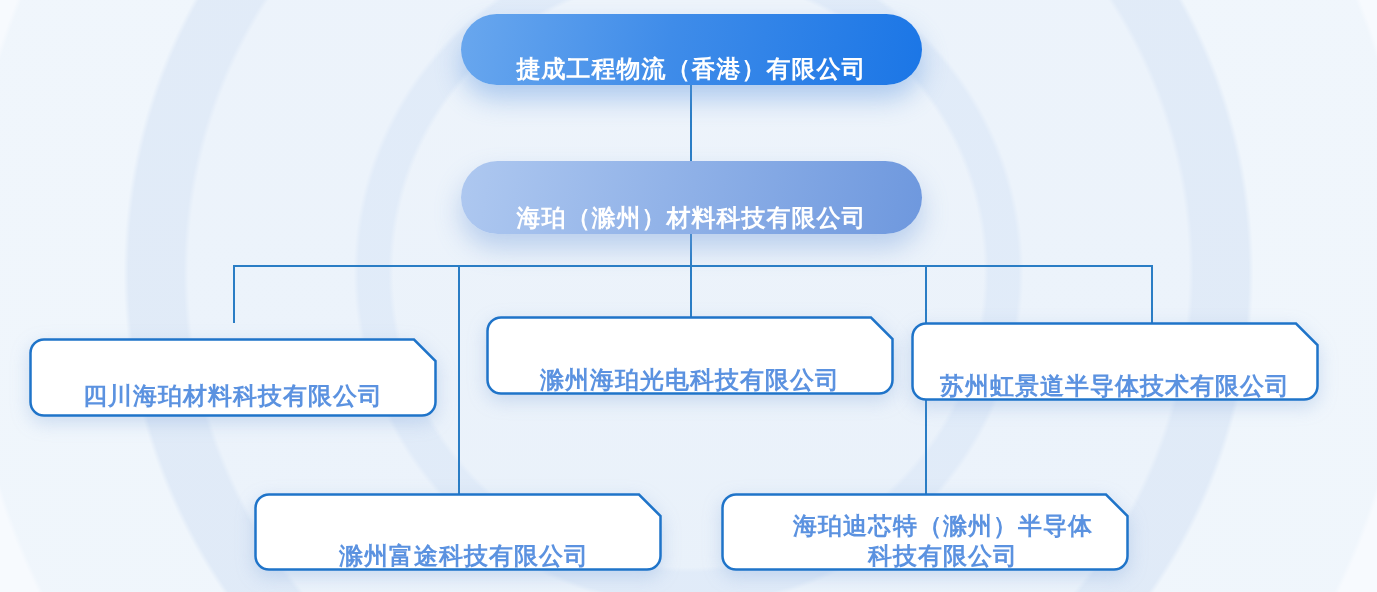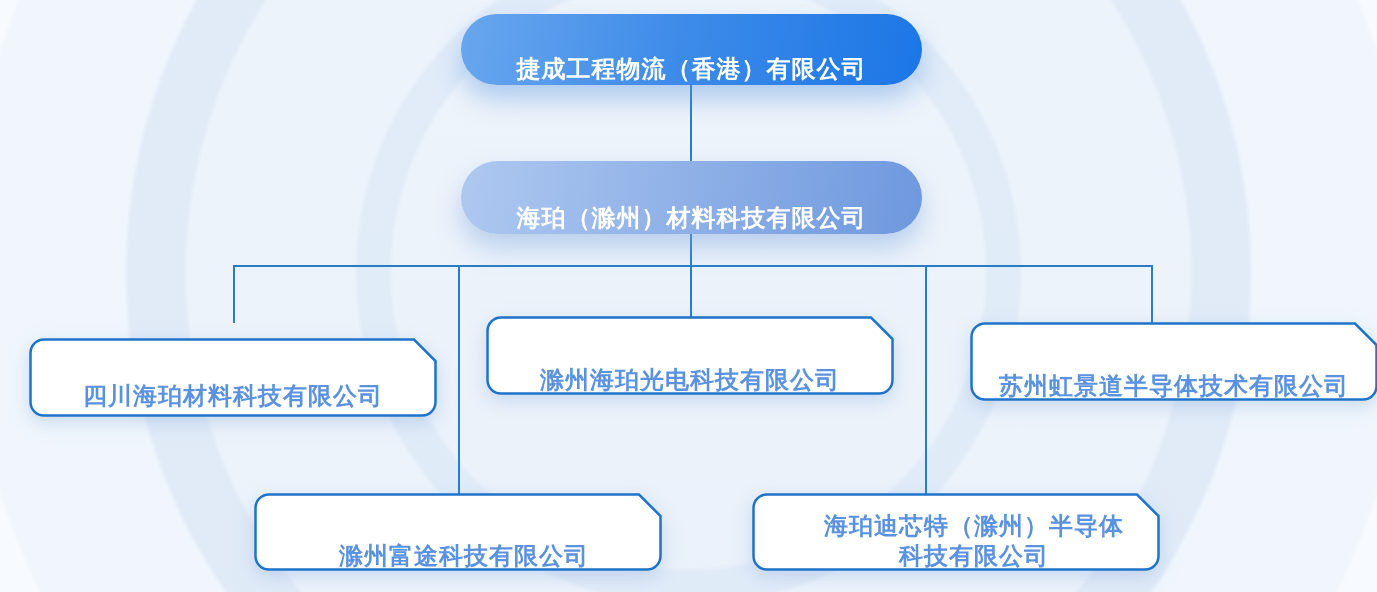--- a/index.html
+++ b/index.html
@@ -103,35 +103,35 @@
     <span class="label">四川海珀材料科技有限公司</span>
   </div>
 
   <div class="node box" style="left:486px; top:316px; width:408px; height:79px;">
     <svg width="408" height="79" viewBox="0 0 408 79">
       <path d="M 15 1.5 L 385 1.5 L 406.5 23 L 406.5 64 A 13.5 13.5 0 0 1 393 77.5 L 15 77.5 A 13.5 13.5 0 0 1 1.5 64 L 1.5 15 A 13.5 13.5 0 0 1 15 1.5 Z" fill="#ffffff" stroke="#1f74c9" stroke-width="2.5"></path>
     </svg>
     <span class="label">滁州海珀光电科技有限公司</span>
   </div>
 
-  <div class="node box" style="left:970px; top:322px; width:408px; height:79px;border-radius:6px;">
+  <div class="node box" style="left:911px; top:322px; width:408px; height:79px;border-radius:6px;">
     <svg width="408" height="79" viewBox="0 0 408 79">
       <path d="M 15 1.5 L 385 1.5 L 406.5 23 L 406.5 64 A 13.5 13.5 0 0 1 393 77.5 L 15 77.5 A 13.5 13.5 0 0 1 1.5 64 L 1.5 15 A 13.5 13.5 0 0 1 15 1.5 Z" fill="#ffffff" stroke="#1f74c9" stroke-width="2.5"></path>
     </svg>
     <span class="label">苏州虹景道半导体技术有限公司</span>
   </div>
 
   <div class="node box" style="left:254px; top:493px; width:408px; height:78px;padding-left:12px;">
     <svg width="408" height="78" viewBox="0 0 408 78">
       <path d="M 15 1.5 L 385 1.5 L 406.5 23 L 406.5 63 A 13.5 13.5 0 0 1 393 76.5 L 15 76.5 A 13.5 13.5 0 0 1 1.5 63 L 1.5 15 A 13.5 13.5 0 0 1 15 1.5 Z" fill="#ffffff" stroke="#1f74c9" stroke-width="2.5"></path>
     </svg>
     <span class="label">滁州富途科技有限公司</span>
   </div>
 
-  <div class="node box" style="left:752px; top:493px; width:408px; height:78px;padding-left:36px;">
+  <div class="node box" style="left:721px; top:493px; width:408px; height:78px;padding-left:36px;">
     <svg width="408" height="78" viewBox="0 0 408 78">
       <path d="M 15 1.5 L 385 1.5 L 406.5 23 L 406.5 63 A 13.5 13.5 0 0 1 393 76.5 L 15 76.5 A 13.5 13.5 0 0 1 1.5 63 L 1.5 15 A 13.5 13.5 0 0 1 15 1.5 Z" fill="#ffffff" stroke="#1f74c9" stroke-width="2.5"></path>
     </svg>
     <span class="label">海珀迪芯特（滁州）半导体
 科技有限公司</span>
   </div>
 
 </div>
 
 </body></html>

